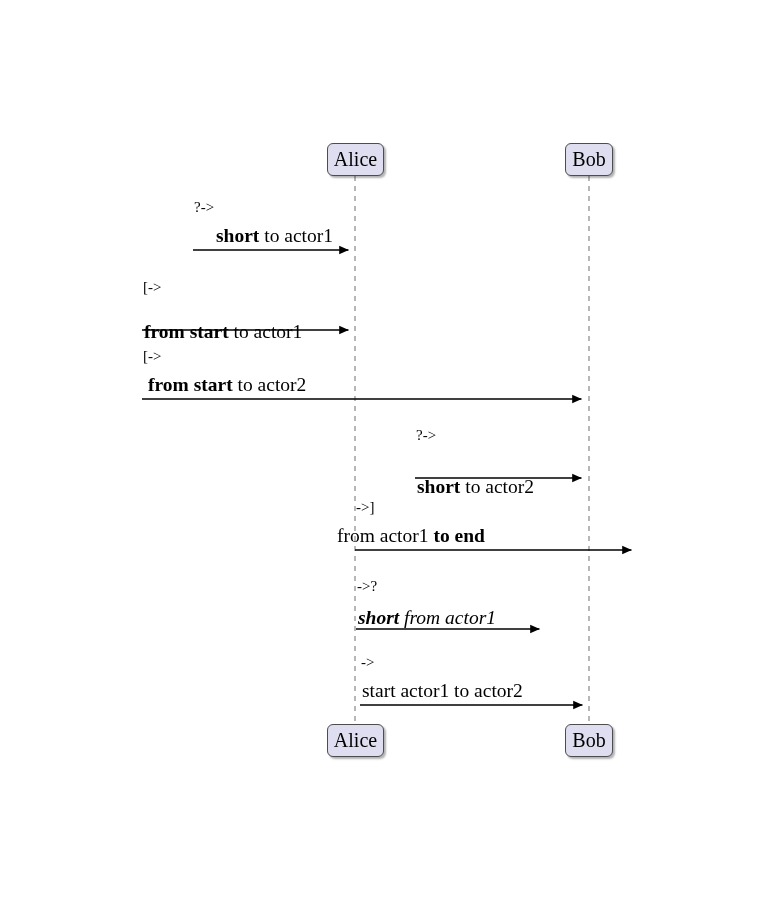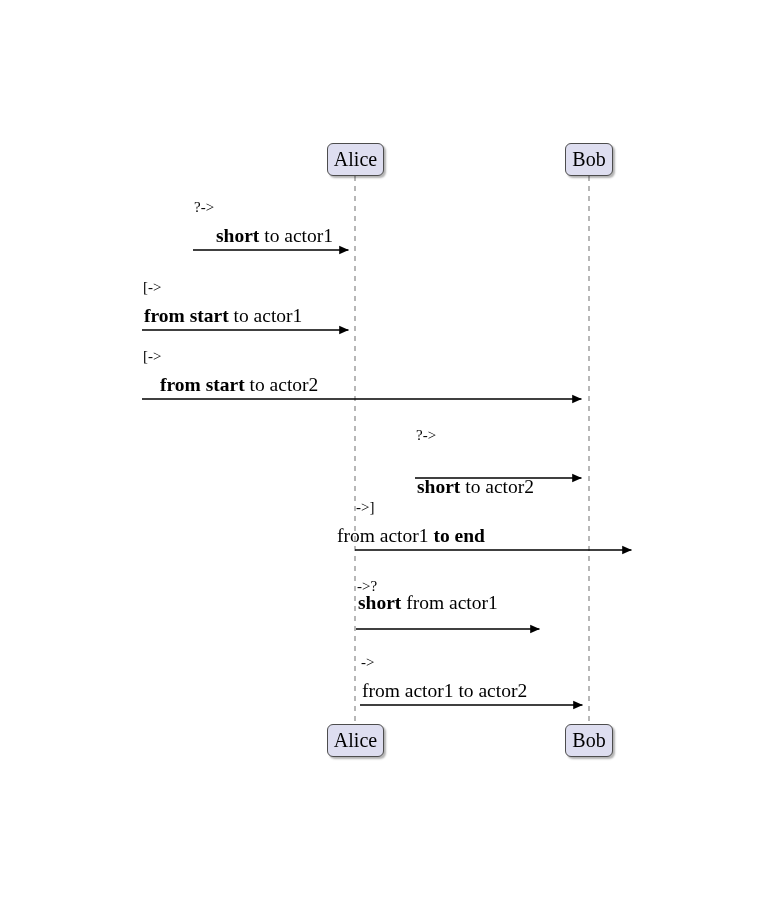--- a/index.html
+++ b/index.html
@@ -112,26 +112,26 @@
     <span class="actor-label">Alice</span>
   </div>
   <div class="actor-box" id="actor-bot-1" style="left:565px; top:724px; width:48px; height:33px;">
     <span class="actor-label">Bob</span>
   </div>
 
   <div id="labels-layer">
       <div class="msg-arrowlabel" style="left: 194px; top: 200px;">?-&gt;</div>
       <div class="msg-text" style="left: 208px; top: 226px; margin-left: 8px;"><b>short</b> to actor1</div>
       <div class="msg-arrowlabel" style="left: 143px; top: 280px;">[-&gt;</div>
-      <div class="msg-text" style="left: 144px; top: 306px;"><b>from start</b> to actor1</div>
+      <div class="msg-text" style="left: 144px; top: 322px;"><b>from start</b> to actor1</div>
       <div class="msg-arrowlabel" style="left: 143px; top: 349px;">[-&gt;</div>
-      <div class="msg-text" style="left: 160px; top: 375px;"><b>from start</b> to actor2</div>
+      <div class="msg-text" style="left: 148px; top: 375px;"><b>from start</b> to actor2</div>
       <div class="msg-arrowlabel" style="left: 416px; top: 428px;">?-&gt;</div>
       <div class="msg-text" style="left: 417px; top: 477px;"><b>short</b> to actor2</div>
       <div class="msg-arrowlabel" style="left: 356px; top: 500px;">-&gt;]</div>
       <div class="msg-text" style="left: 337px; top: 526px;">from actor1 <b>to end</b></div>
       <div class="msg-arrowlabel" style="left: 357px; top: 579px;">-&gt;?</div>
-      <div class="msg-text" style="left: 358px; top: 593px;"><b>short</b> from actor1</div>
+      <div class="msg-text" style="left: 358px; top: 608px; font-style: italic;"><b>short</b> from actor1</div>
       <div class="msg-arrowlabel" style="left: 361px; top: 655px;">-&gt;</div>
-      <div class="msg-text" style="left: 362px; top: 681px;">from actor1 to actor2</div>
+      <div class="msg-text" style="left: 362px; top: 681px;">start actor1 to actor2</div>
     </div>
 
 </div>
 
 </body></html>

